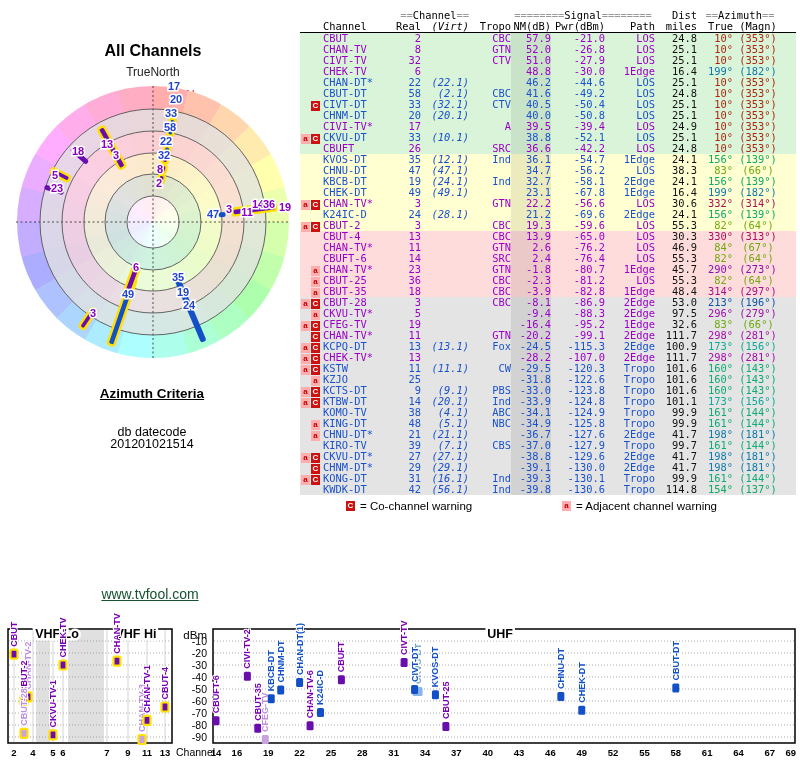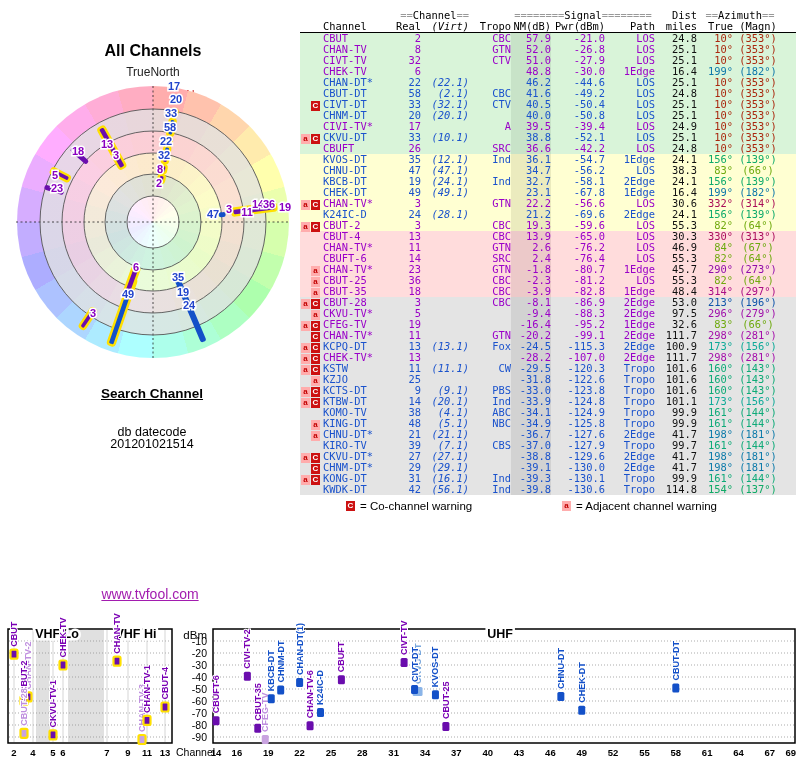--- a/index.html
+++ b/index.html
@@ -10,21 +10,21 @@
   #radar-title{top:42px;left:0;width:306px;text-align:center;font-size:16px;font-weight:bold;color:#000;}
   #radar-north{top:65px;left:0;width:306px;text-align:center;font-size:12px;color:#222;}
   #n-label{top:88px;left:186px;font-size:12px;color:#cc2222;}
   .disc{position:absolute;border-radius:50%;}
   
   #search{top:386px;left:42px;width:220px;text-align:center;color:#000;}
   #search .sc-title{font-size:13.5px;font-weight:bold;text-decoration:underline;margin-bottom:11px;}
   #search .sc-line{font-size:12.5px;line-height:11.6px;}
   #search .sc-db{margin-top:26px;}
   #site-link{top:586px;left:40px;width:220px;text-align:center;font-size:14px;}
-  #site-link a{color:#a21caf;text-decoration:underline;cursor:pointer;}
+  #site-link a{color:#14532d;text-decoration:underline;cursor:pointer;}
   
   #tbl{top:10px;left:300px;width:496px;font-family:"DejaVu Sans Mono",monospace;
        font-size:10.4px;line-height:11px;color:#000;}
   .tr{display:flex;height:11px;white-space:pre;}
   .hdrblock{border-bottom:1px solid #000;}
   .c{display:inline-block;text-align:right;overflow:visible;}
   .mk{width:20px;text-align:right;}
   .cs{width:72px;text-align:left;padding-left:3px;}
   .re{width:26px;} .vi{width:48px;font-style:italic;} .ne{width:42px;} .nm{width:40px;}
   .pw{width:54px;} .pa{width:50px;} .mi{width:42px;} .tr2{width:36px;} .mg{width:50px;text-align:center;}
@@ -142,21 +142,21 @@
       <text x="285" y="211" text-anchor="middle" font-size="11" font-weight="bold" fill="#8a00c0" stroke="#fff" stroke-width="3" paint-order="stroke">19</text>
       <text x="136" y="271" text-anchor="middle" font-size="11" font-weight="bold" fill="#8a00c0" stroke="#fff" stroke-width="3" paint-order="stroke">6</text>
       <text x="128" y="298" text-anchor="middle" font-size="11" font-weight="bold" fill="#2244cc" stroke="#fff" stroke-width="3" paint-order="stroke">49</text>
       <text x="93" y="317" text-anchor="middle" font-size="11" font-weight="bold" fill="#8a00c0" stroke="#fff" stroke-width="3" paint-order="stroke">3</text>
       <text x="178" y="281" text-anchor="middle" font-size="11" font-weight="bold" fill="#2244cc" stroke="#fff" stroke-width="3" paint-order="stroke">35</text>
       <text x="183" y="296" text-anchor="middle" font-size="11" font-weight="bold" fill="#2244cc" stroke="#fff" stroke-width="3" paint-order="stroke">19</text>
       <text x="189" y="309" text-anchor="middle" font-size="11" font-weight="bold" fill="#2244cc" stroke="#fff" stroke-width="3" paint-order="stroke">24</text>
     </svg>
 
   <div class="abs" id="search">
-    <div class="sc-title">Search Channel</div>
+    <div class="sc-title">Azimuth Criteria</div>
     <div class="sc-db">
       <div class="sc-line">db datecode</div>
       <div class="sc-line">201201021514</div>
     </div>
   </div>
 
   <div class="abs" id="site-link">
     <a>www.tvfool.com</a>
   </div>
 

